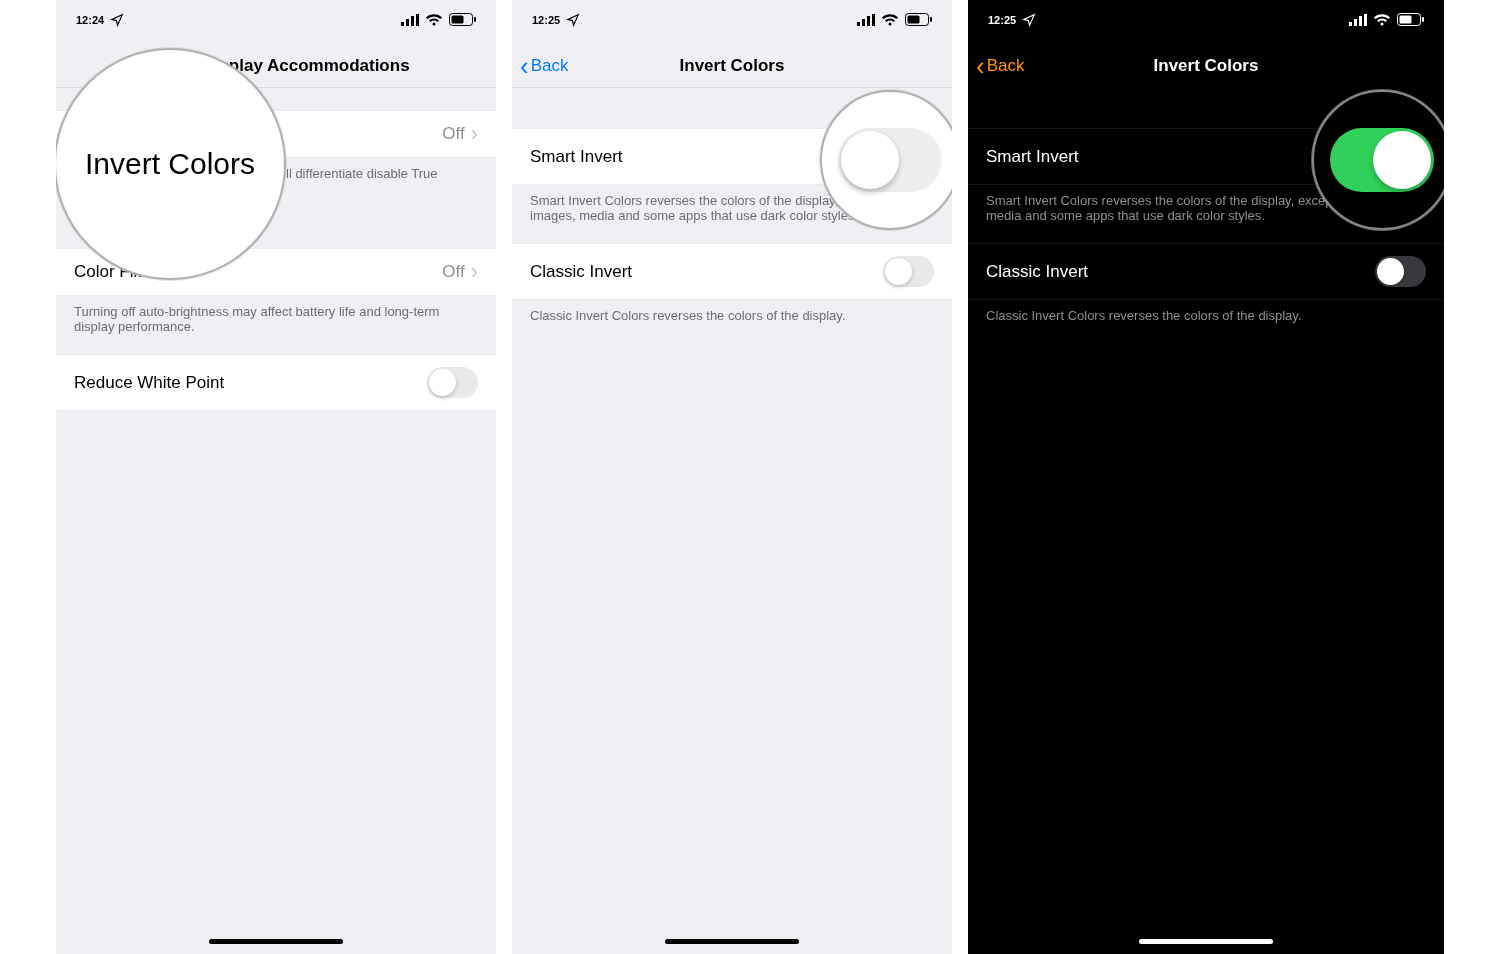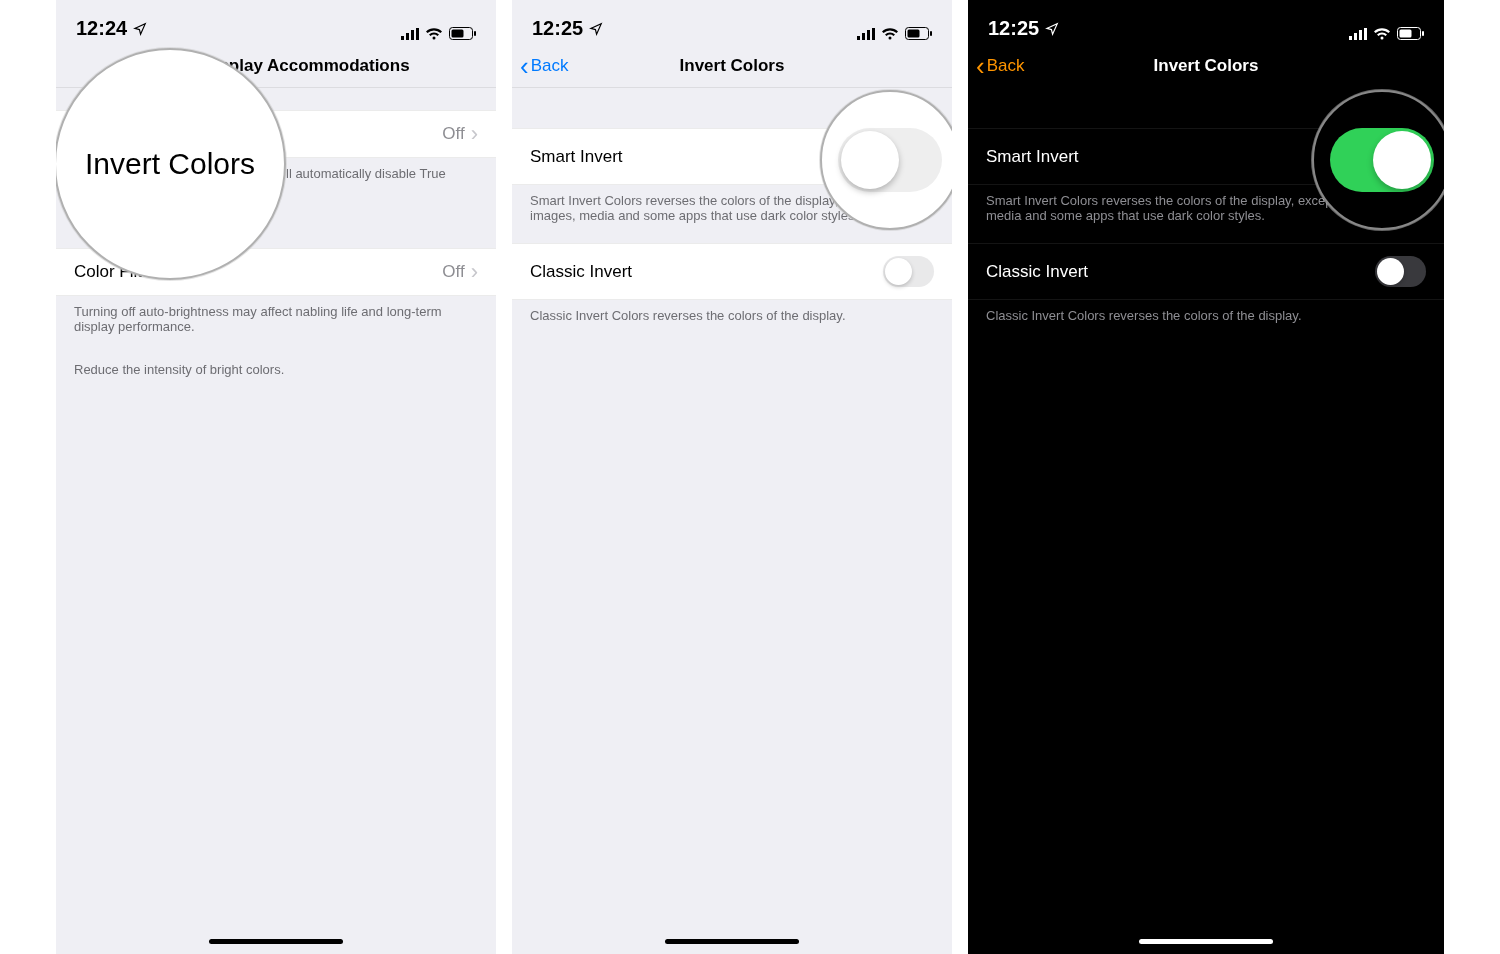--- a/index.html
+++ b/index.html
@@ -19,24 +19,24 @@
     flex-shrink: 0;
     overflow: hidden;
   }
   .panel.light { background: #efeff4; color: #000; }
   .panel.dark  { background: #000;    color: #fff; }
   .gap { width: 16px; flex-shrink: 0; }
 
   
   .status-bar {
     display: flex;
-    align-items: flex-end;
+    align-items: flex-start;
     height: 44px;
-    padding: 4px 20px;
-    font-size: 20px;
+    padding: 13px 20px;
+    font-size: 11px;
     font-weight: 600;
   }
   .status-left { display: flex; align-items: center; gap: 6px; }
   .status-flex { flex: 1; }
   .status-icons { display: flex; align-items: center; gap: 6px; }
   .loc-arrow { display: inline-block; }
   .panel.dark .status-bar { color: #fff; }
 
   
   .nav-bar {
@@ -209,37 +209,42 @@
   <div class="group-gap"></div>
 
   <div class="cell">
     <span>Invert Colors</span>
     <span class="cell-value">
       <span>Off</span>
       <span class="chevron">›</span>
     </span>
   </div>
   <div class="footer-text" style="padding-left:230px;">
-    <span>ll automatically disable True</span>
+    <span>ll differentiate disable True</span>
   </div>
   <div class="footer-text" style="padding-top:0; font-size:23px; color:#8e8e93;">
     <span>nabling Inver</span>
   </div>
 
   <div class="cell">
     <span>Color Filters</span>
     <span class="cell-value">
       <span>Off</span>
       <span class="chevron">›</span>
     </span>
   </div>
 
-  <div class="footer-text">Turning off auto-brightness may affect nabling life and long-term display performance.</div>
-
-  <div class="footer-text">Reduce the intensity of bright colors.</div>
+  <div class="footer-text">Turning off auto-brightness may affect battery life and long-term display performance.</div>
+
+  <div class="cell">
+    <span>Reduce White Point</span>
+    <span class="toggle">
+        <span class="knob"></span>
+      </span>
+  </div>
 
   <div class="home-indicator"></div>
 
   <div class="magnifier mag1">
     <div class="mag-label">Invert Colors</div>
   </div>
 </div>
 
 <div class="gap"></div>
 

